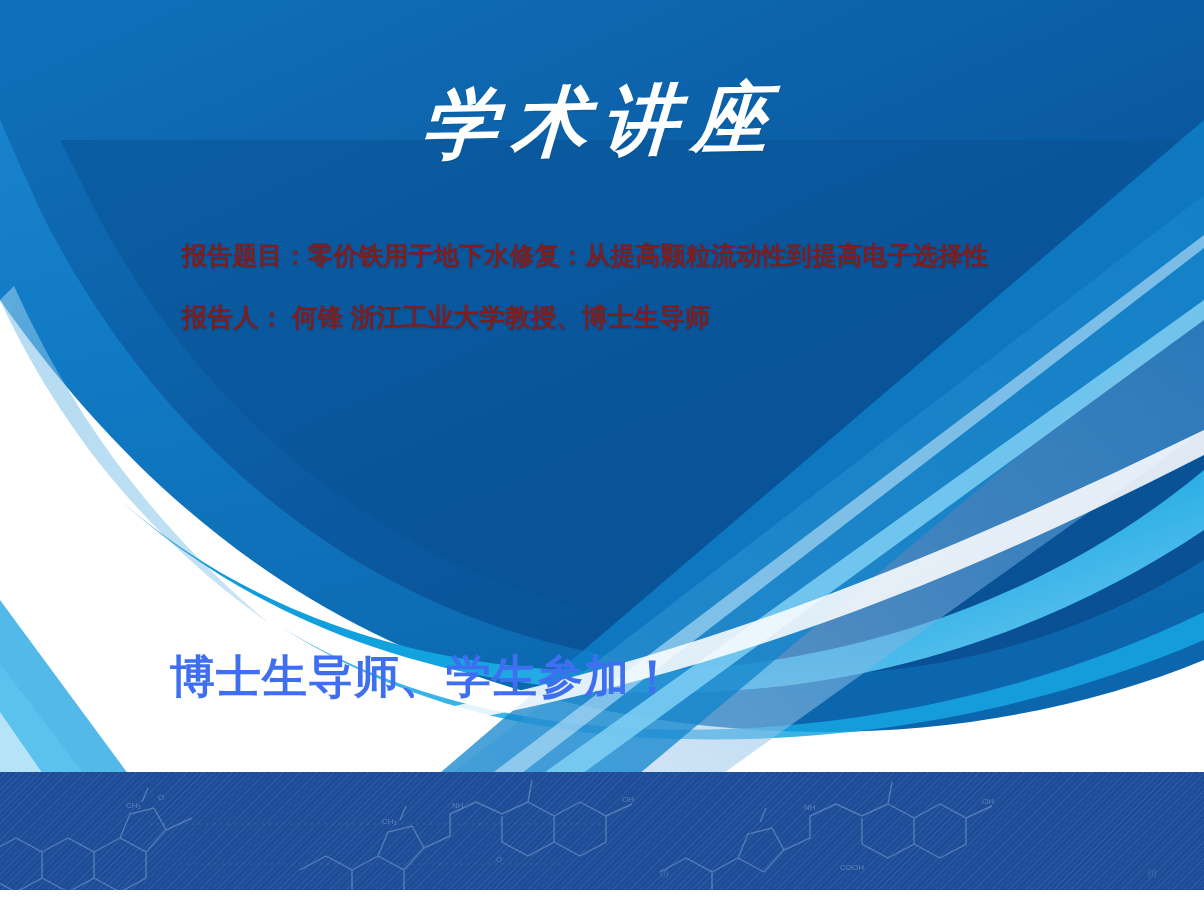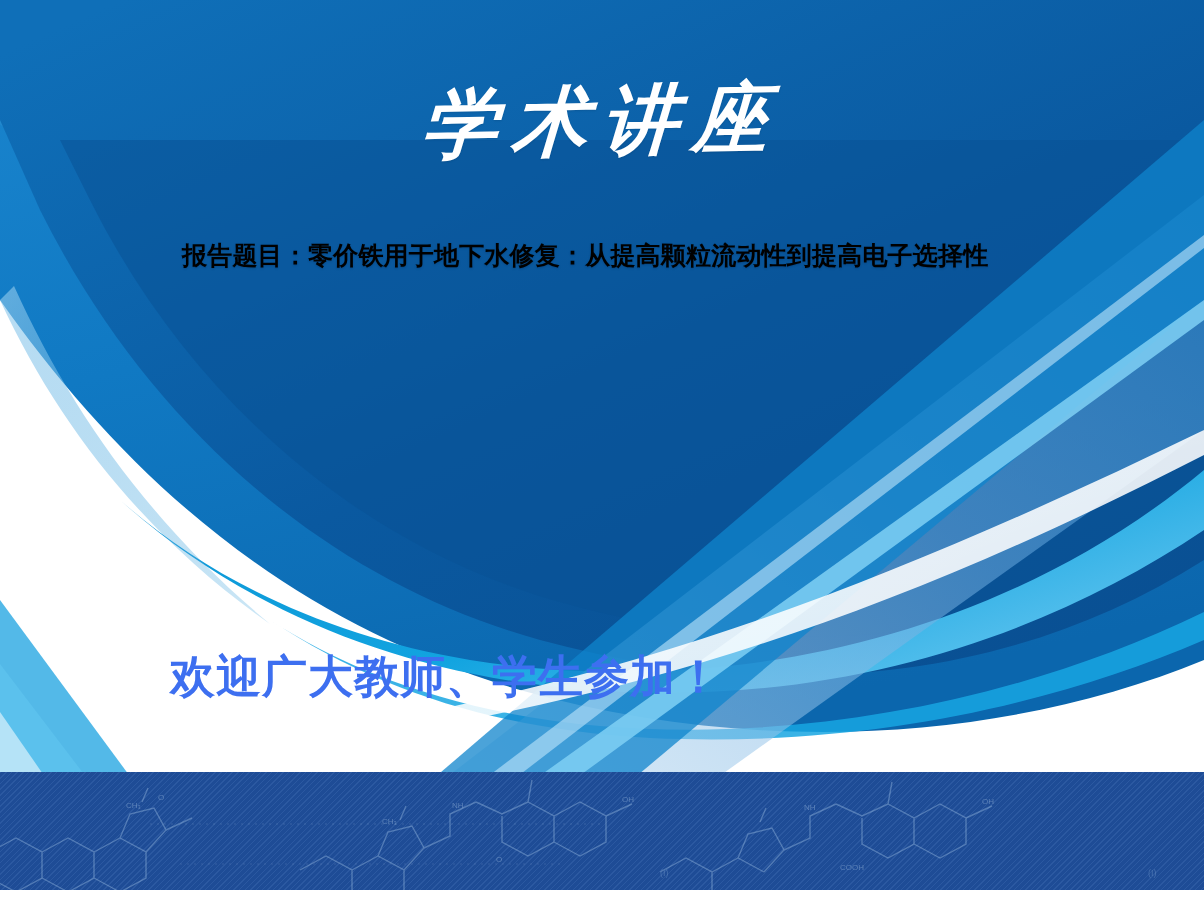--- a/index.html
+++ b/index.html
@@ -57,21 +57,21 @@
   }
 
   
   .info-block {
     position: absolute;
     left: 182px;
     top: 243px;
     width: 990px;
   }
   .info-line {
-    color: #000000;
+    color: #7f1d1d;
     font-size: 25.5px;
     font-weight: 700;
     line-height: 1.0;
     margin-bottom: 37px;
     white-space: nowrap;
     text-shadow: 0 1px 2px rgba(0,32,70,0.25);
     letter-spacing: 0.2px;
   }
   .info-line:last-child { margin-bottom: 0; }
   .info-line.title-line { font-size: 25px; }
@@ -203,23 +203,24 @@
       <path d="M0,740 C220,772 520,786 820,776 C990,770 1110,756 1204,742 L1204,790 L0,790 Z" fill="#ffffff" opacity="0.0"></path>
     </svg>
   </div>
 
   <div class="title-zone">
     <div class="poster-title">学术讲座</div>
   </div>
 
   <div class="info-block">
     <div class="info-line title-line">报告题目：零价铁用于地下水修复：从提高颗粒流动性到提高电子选择性</div>
-  </div>
-
-  <div class="welcome">欢迎广大教师、学生参加！</div>
+    <div class="info-line">报告人：  何锋  浙江工业大学教授、博士生导师</div>
+  </div>
+
+  <div class="welcome">博士生导师、学生参加！</div>
 
   <div class="chem-banner">
     <div class="chem-stripes"></div>
     <svg viewBox="0 0 1204 118" preserveAspectRatio="none">
       <g fill="none" stroke="#a8c9ea" stroke-width="1.4" opacity="0.9">
 
         <g transform="translate(-70,6)">
           <path d="M60,74 L86,60 L112,74 L112,100 L86,114 L60,100 Z"></path>
           <path d="M112,74 L138,60 L164,74 L164,100 L138,114 L112,100"></path>
           <path d="M164,74 L190,60 L216,74 L216,100 L190,114 L164,100"></path>

